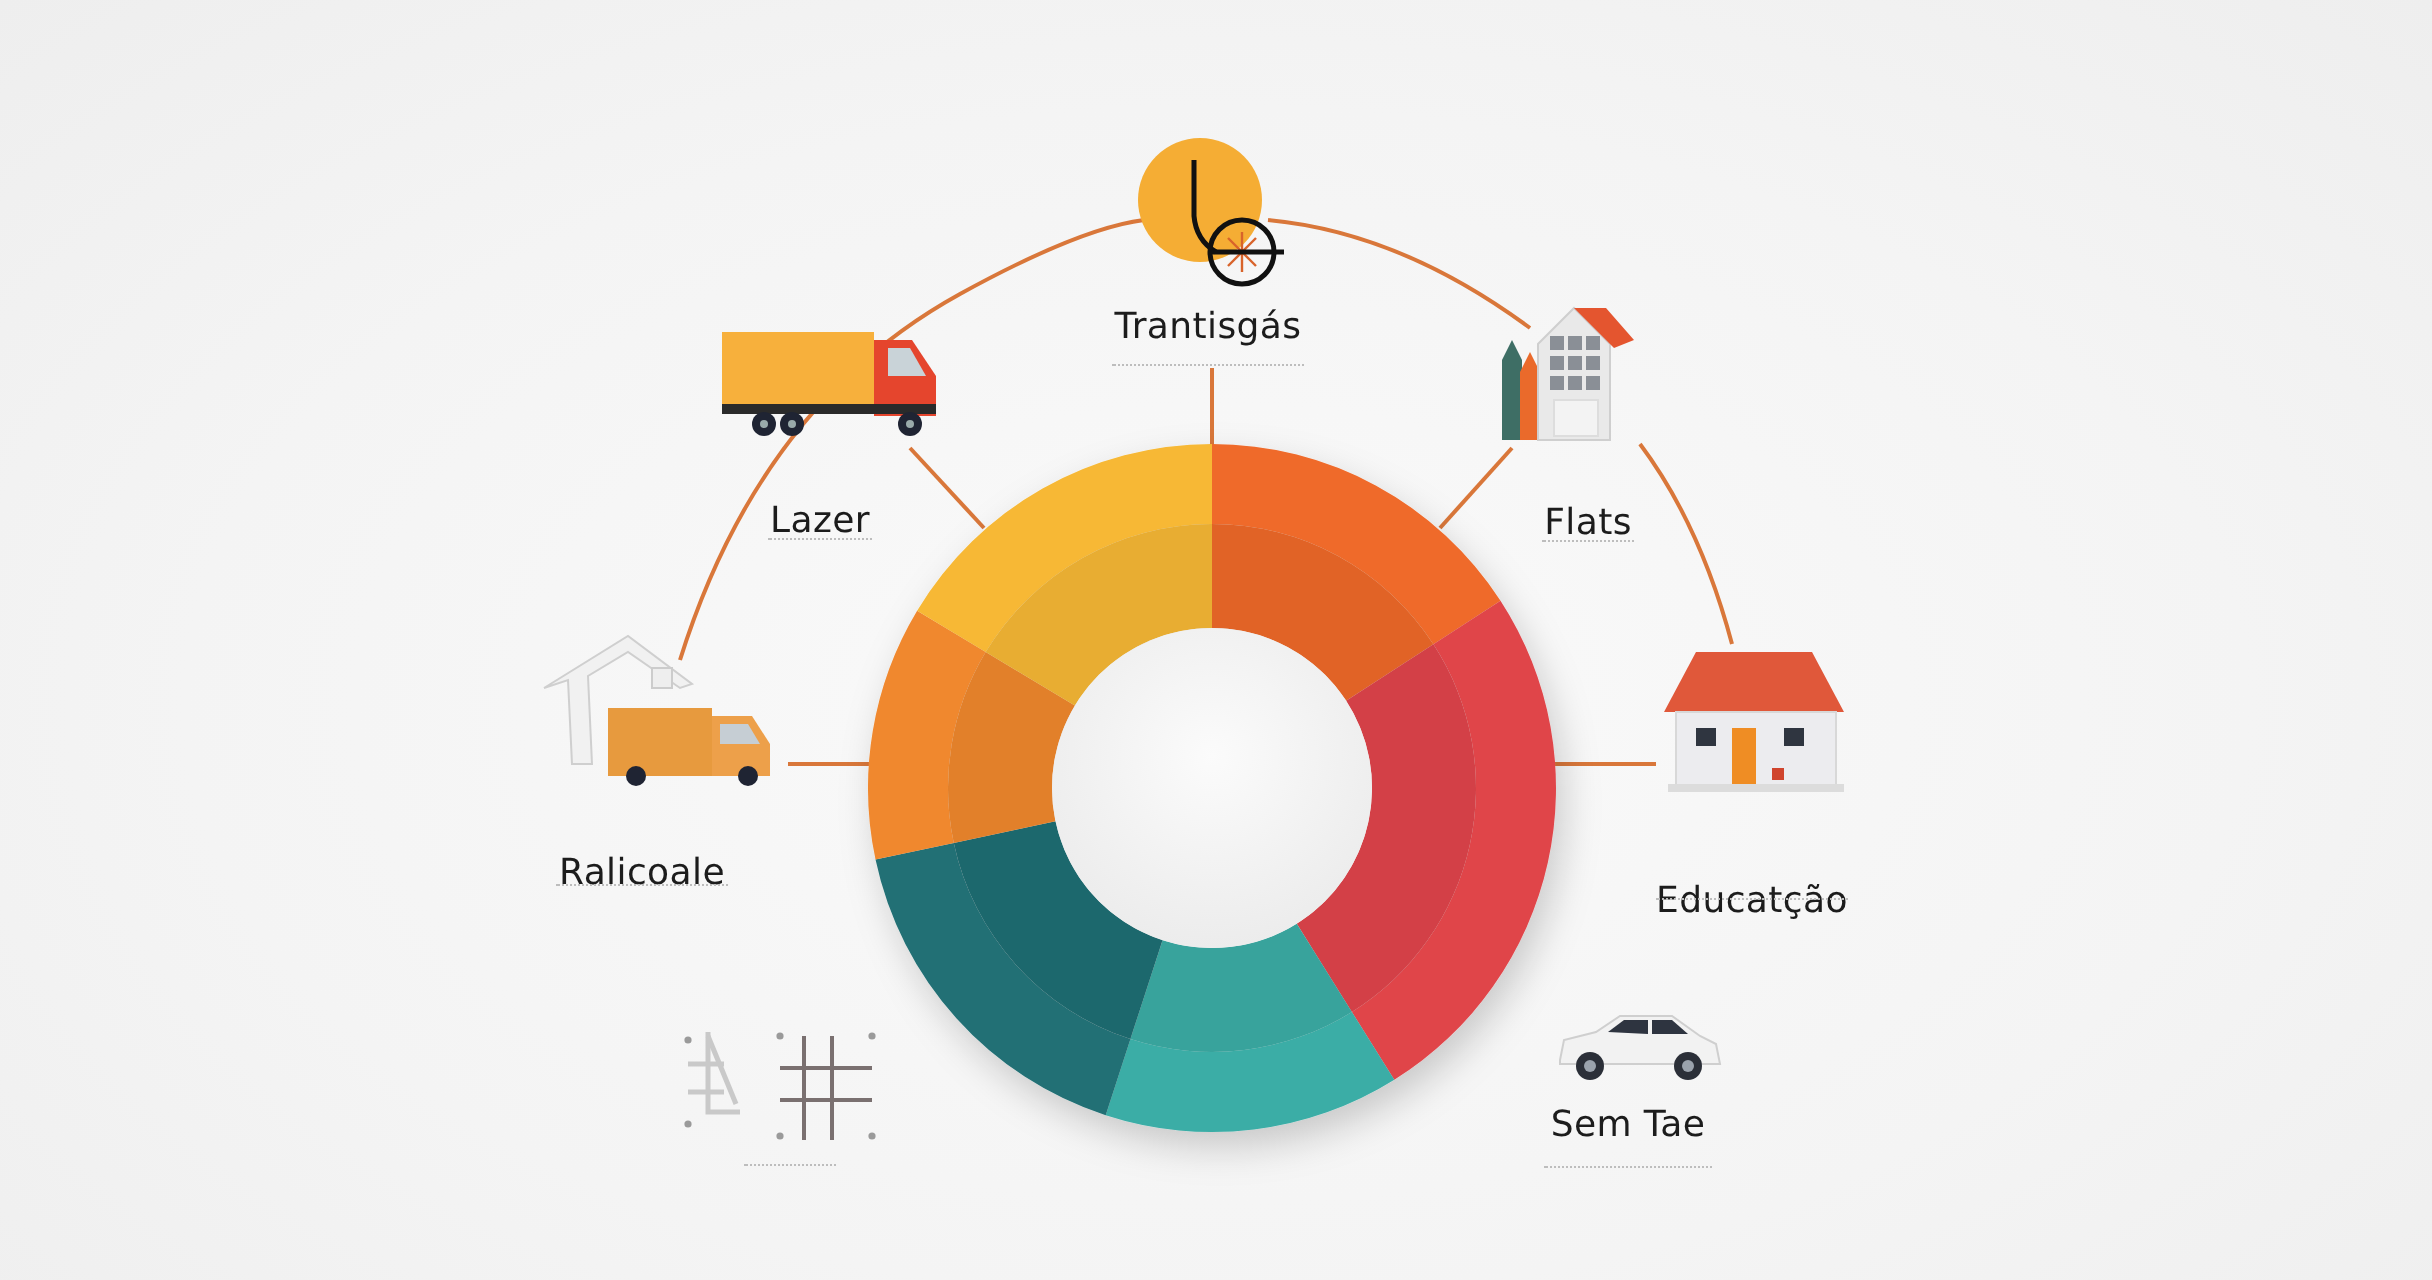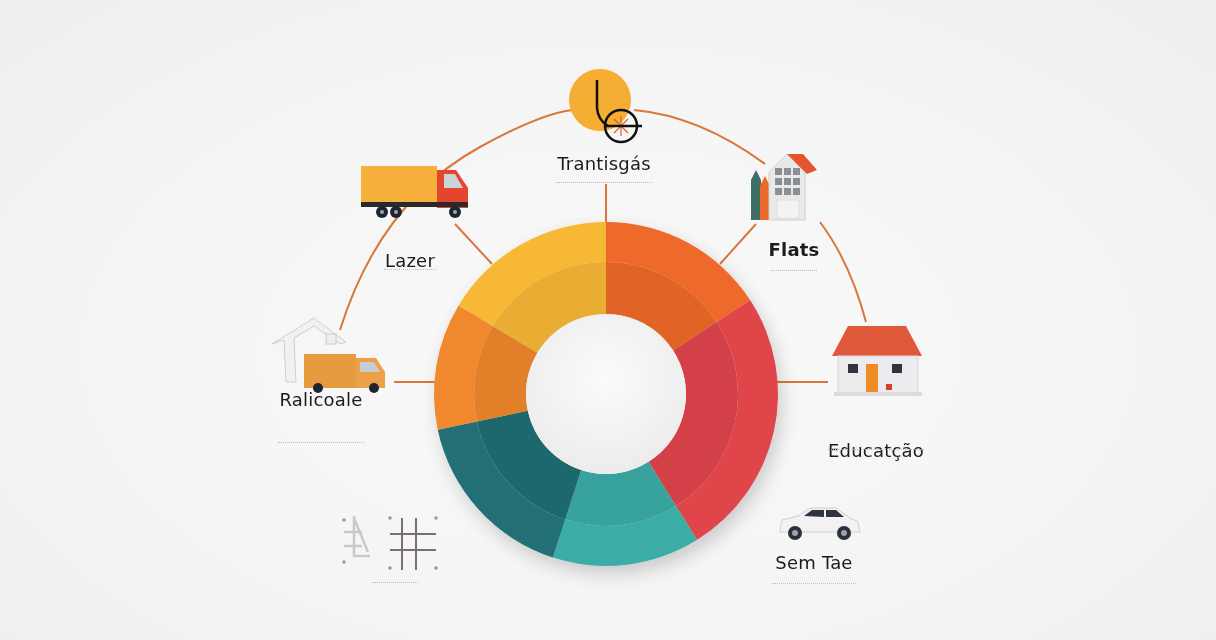--- a/index.html
+++ b/index.html
@@ -114,35 +114,35 @@
       <rect x="30" y="32" width="7" height="7"></rect>
           <rect x="39" y="32" width="7" height="7"></rect>
           <rect x="48" y="32" width="7" height="7"></rect>
       <rect x="30" y="42" width="7" height="7"></rect>
           <rect x="39" y="42" width="7" height="7"></rect>
           <rect x="48" y="42" width="7" height="7"></rect>
         </g>
       <rect x="32" y="54" width="22" height="18" fill="#f3f3f3" stroke="#ddd"></rect>
     </svg>
   </div>
-  <div class="label" style="left:794px;top:227px;font-weight:bold;">Flats</div>
+  <div class="label" style="left:794px;top:239px;">Flats</div>
   <div class="dots" style="left:794px;top:258px;width:46px;"></div>
 
   <div class="icon" style="left:270px;top:300px;">
     <svg width="120" height="82" viewBox="0 0 120 82">
       <path d="M 2 32 L 44 6 L 76 30 L 70 32 L 44 14 L 24 26 L 26 70 L 16 70 L 14 28 Z" fill="#f1f1f1" stroke="#cfcfcf"></path>
       <rect x="56" y="22" width="10" height="10" fill="#eee" stroke="#ccc"></rect>
       <rect x="34" y="42" width="52" height="34" fill="#e79a3e"></rect>
       <path d="M 86 46 L 106 46 L 115 60 L 115 76 L 86 76 Z" fill="#eda04a"></path>
       <path d="M 90 50 L 104 50 L 110 60 L 90 60 Z" fill="#c6ced4"></path>
       <circle cx="48" cy="76" r="5" fill="#1f2433"></circle>
         <circle cx="104" cy="76" r="5" fill="#1f2433"></circle>
     </svg>
   </div>
-  <div class="label" style="left:321px;top:377px;">Ralicoale</div>
+  <div class="label" style="left:321px;top:414px;">Ralicoale</div>
   <div class="dots" style="left:321px;top:430px;width:86px;"></div>
 
   <div class="icon" style="left:830px;top:312px;">
     <svg width="94" height="76" viewBox="0 0 94 76">
       <path d="M 2 32 L 18 2 L 76 2 L 92 32 Z" fill="#e0583a"></path>
       <rect x="8" y="32" width="80" height="38" fill="#ececef" stroke="#d8d8d8"></rect>
       <rect x="18" y="40" width="10" height="9" fill="#2f3540"></rect>
       <rect x="62" y="40" width="10" height="9" fill="#2f3540"></rect>
       <rect x="36" y="40" width="12" height="28" fill="#ef8d24"></rect>
       <rect x="56" y="60" width="6" height="6" fill="#d0442d"></rect>

